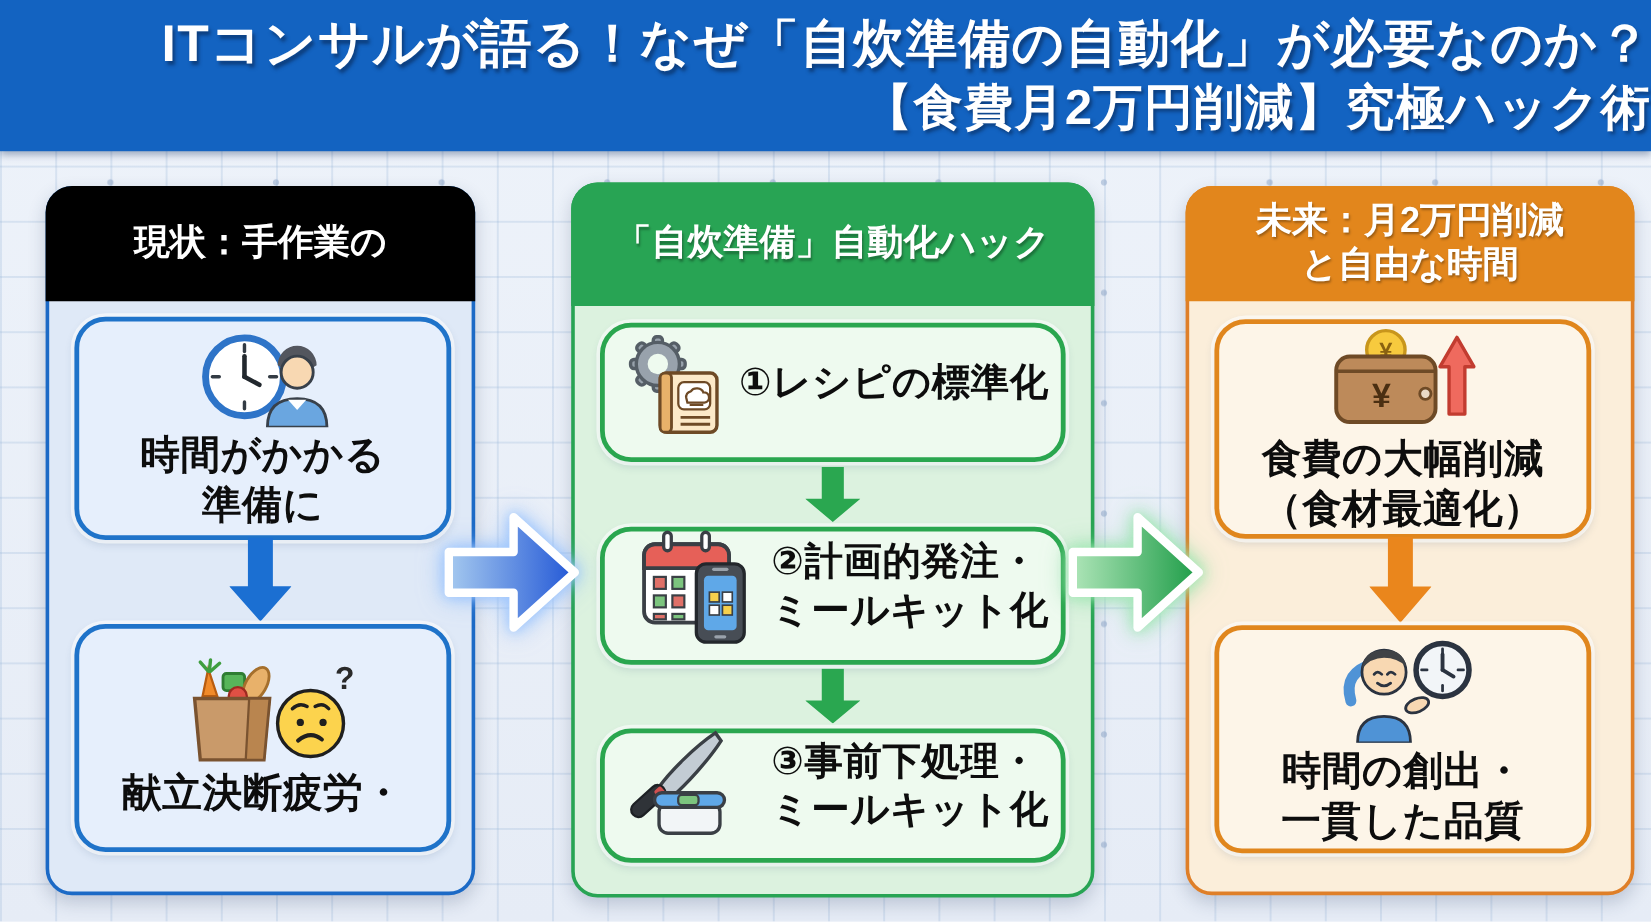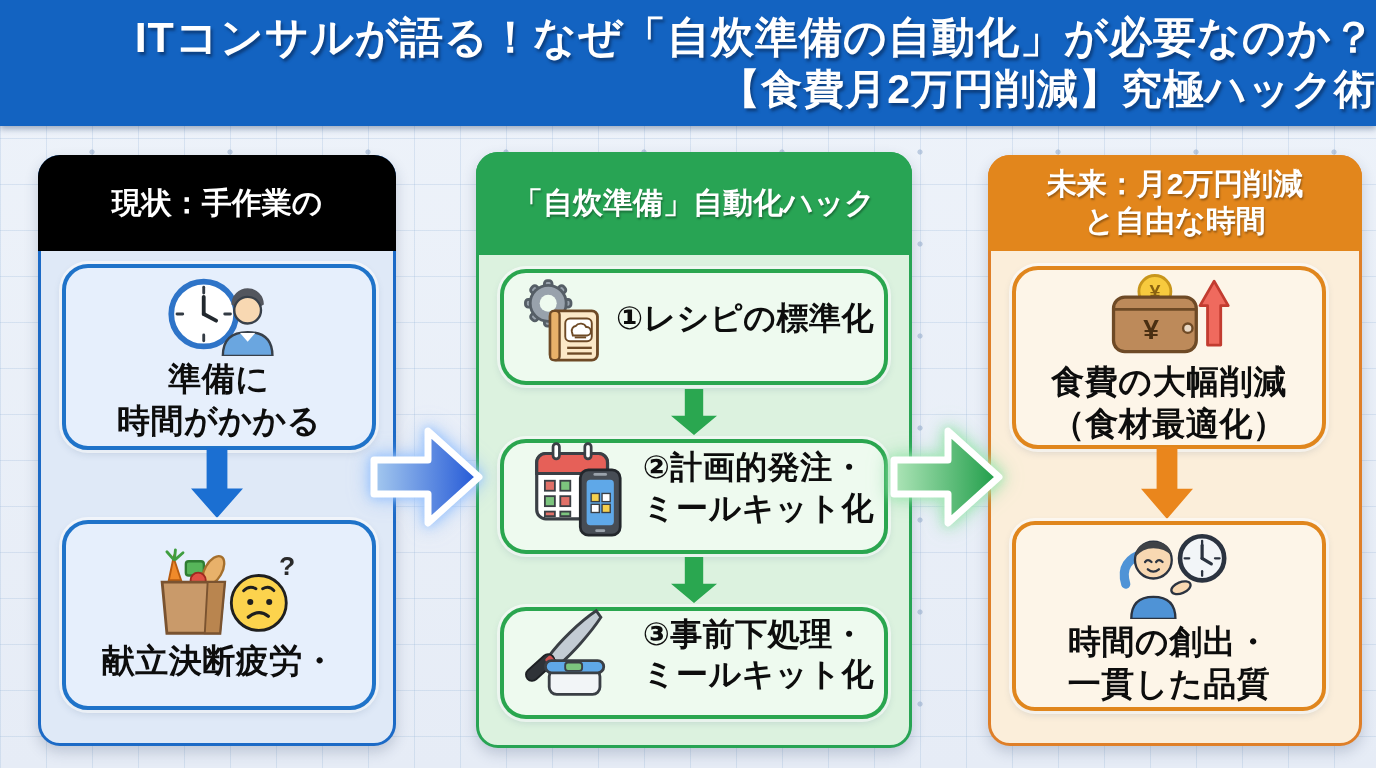--- a/index.html
+++ b/index.html
@@ -94,22 +94,22 @@
             <line x1="44" y1="44" x2="44" y2="26"></line>
               <line x1="44" y1="44" x2="57" y2="51"></line>
           </g>
           <path d="M73 34 a17 17 0 0 1 34 0 l-5 3 a13 13 0 0 0 -24 0 z" fill="#53565e"></path>
           <circle cx="90" cy="40" r="14" fill="#f8d8b2" stroke="#38404a" stroke-width="2.5"></circle>
           <path d="M64 88 q0 -25 26 -25 q26 0 26 25 z" fill="#6aa6e0" stroke="#38404a" stroke-width="2.5"></path>
           <path d="M82 64 l8 9 l8 -9 z" fill="#ffffff"></path>
         </svg>
       </span>
       <div class="card-text">
+        <div>時間がかかる</div>
         <div>準備に</div>
-        <div>時間がかかる</div>
       </div>
     </div>
 
     <div class="down-arrow da-blue" style="left:150px; top:290px; width:52px; height:70px;"></div>
 
     <div class="card card-blue" style="left:21px; top:362px; width:306px; height:182px;">
       <span class="icon-wrap">
         <svg width="152" height="90" viewBox="0 0 160 95">
           <path d="M32 10 l8 24 h-13 z" fill="#f08a2a" stroke="#b85c10" stroke-width="2"></path>
           <g stroke="#3f9e3f" stroke-width="3" stroke-linecap="round">

